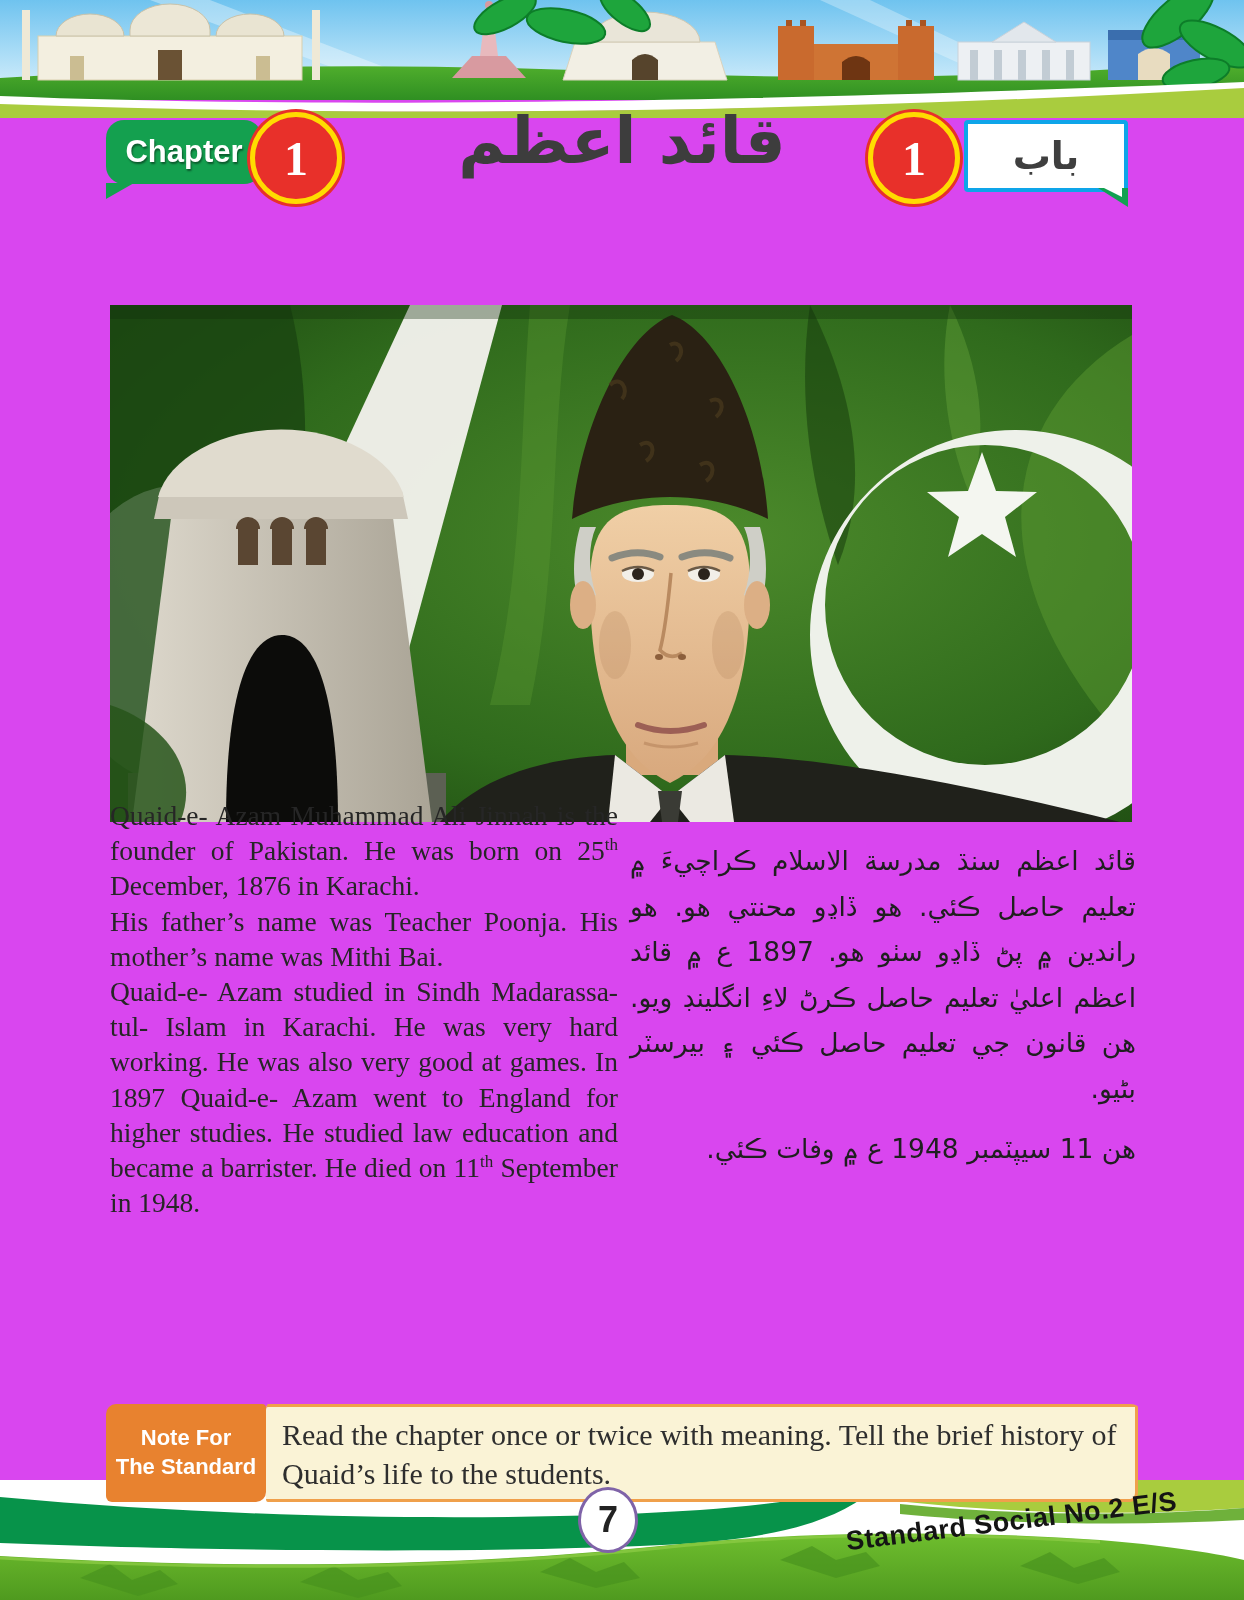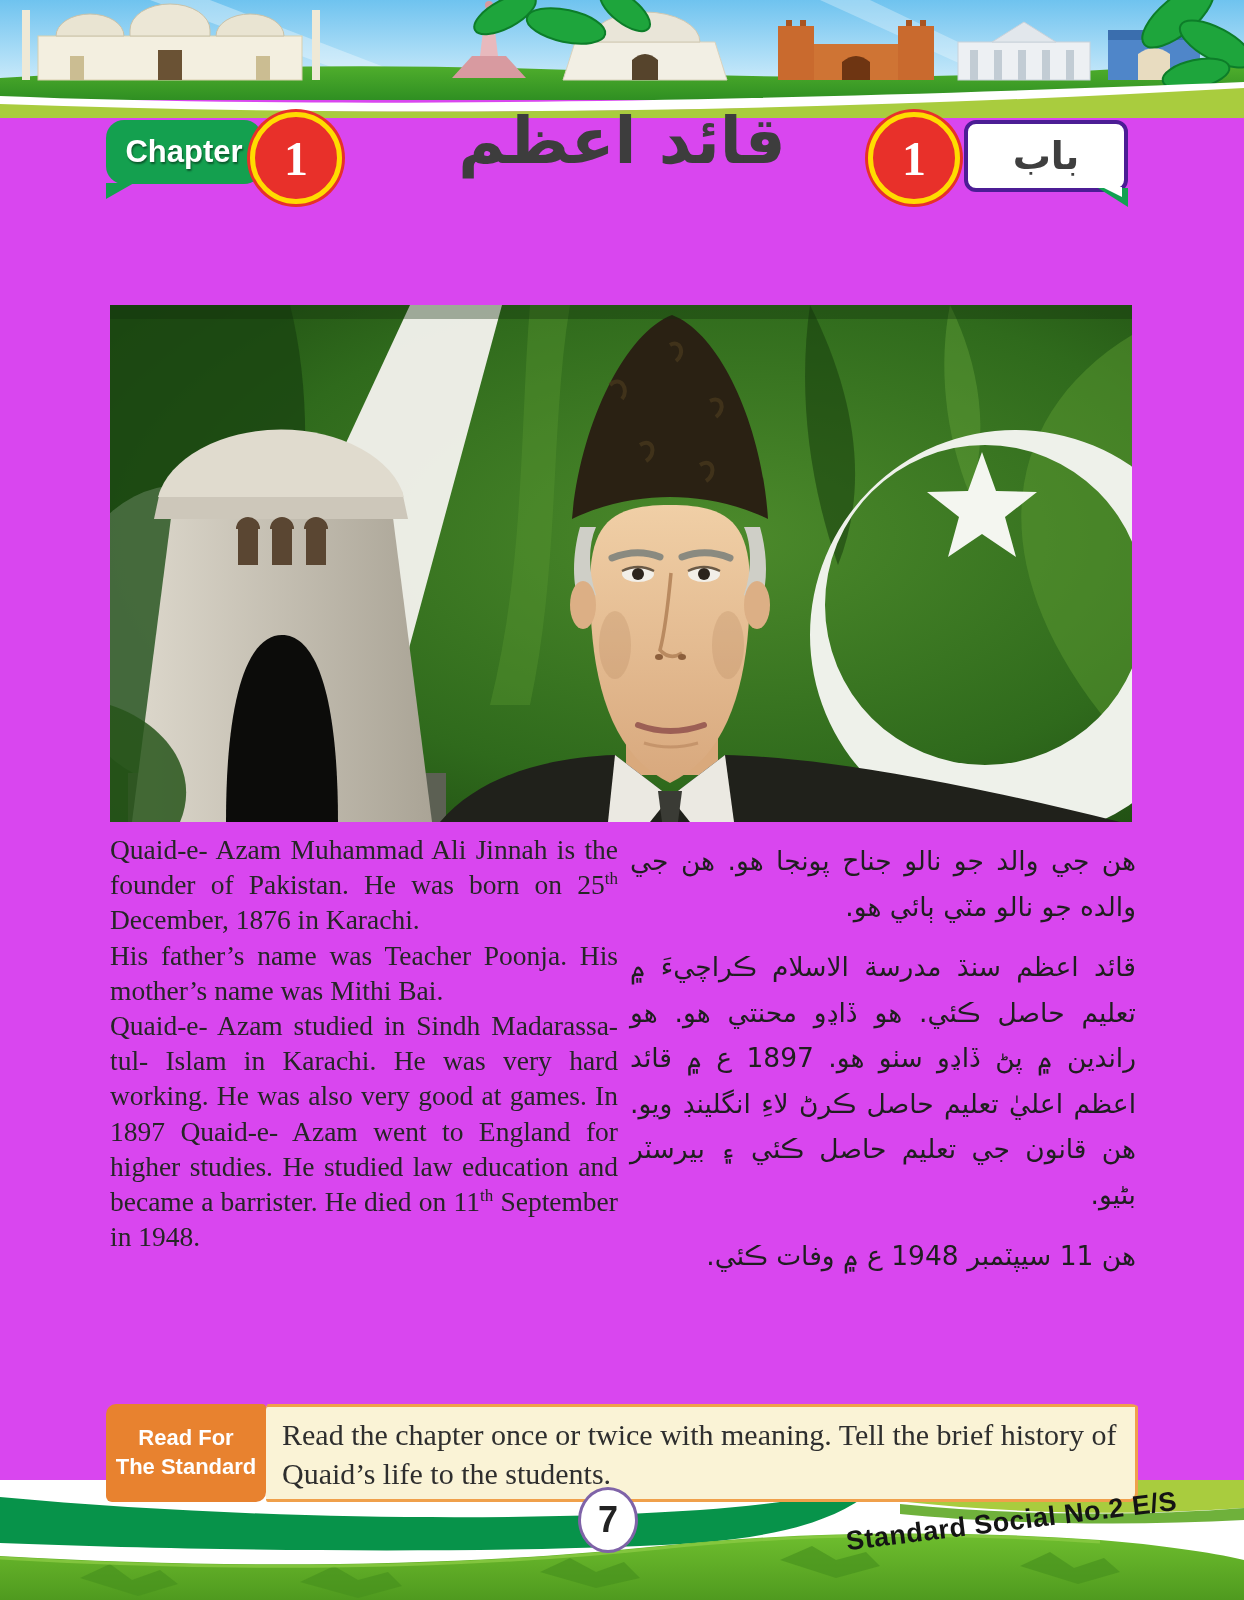--- a/index.html
+++ b/index.html
@@ -14,42 +14,42 @@
     background:#14A04F;clip-path:polygon(0 0,100% 0,0 100%);}
   .chapter-bubble span{color:#fff;font:700 31px "Liberation Sans",sans-serif;
     text-shadow:1px 2px 2px rgba(0,0,0,.45);}
   .circle-badge{width:82px;height:82px;border-radius:50%;background:#E8302A;border:5px solid #FFDC00;
     box-shadow:0 0 0 3px #E8302A;display:flex;align-items:center;justify-content:center;
     color:#fff;font:700 48px "Liberation Serif",serif;z-index:2;}
   .circle-left{left:250px;top:112px;}
   .circle-right{left:868px;top:112px;}
   .urdu-title{left:0;right:0;top:104px;text-align:center;direction:rtl;
     font:700 64px "DejaVu Sans",sans-serif;color:#3d3d3d;z-index:0;}
-  .bab-bubble{left:964px;top:120px;width:156px;height:64px;background:#fff;border:4px solid #4c1d95;
-    border-radius:12px;display:flex;align-items:center;justify-content:center;z-index:1;}
+  .bab-bubble{left:964px;top:120px;width:156px;height:64px;background:#fff;border:4px solid #0ea5e9;
+    border-radius:4px;display:flex;align-items:center;justify-content:center;z-index:1;}
   .bab-bubble::before{content:"";position:absolute;right:-4px;bottom:-19px;width:30px;height:19px;
     background:#12A152;clip-path:polygon(100% 0,0 0,100% 100%);}
   .bab-bubble::after{content:"";position:absolute;right:2px;bottom:-9px;width:20px;height:10px;
     background:#fff;clip-path:polygon(100% 0,0 0,100% 100%);}
   .bab-bubble span{font:700 38px "DejaVu Sans",sans-serif;color:#3f3f3f;}
 
   
   .blue-banner{left:300px;top:206px;width:644px;height:104px;z-index:1;}
   .banner-box{position:absolute;left:52px;top:3px;width:540px;height:98px;}
   .banner-title{position:absolute;left:52px;top:3px;width:540px;height:98px;display:flex;
     align-items:center;justify-content:center;color:#fff;font:700 55px "Liberation Serif",serif;
     letter-spacing:1px;}
   .orn-left{position:absolute;left:-4px;top:-4px;}
   .orn-right{position:absolute;right:-4px;top:-4px;transform:scaleX(-1);}
 
   
   .photo{left:110px;top:305px;width:1022px;height:517px;}
 
   
-  .col-en{left:110px;top:832px;width:508px;font-size:27.5px;line-height:1.28;
+  .col-en{left:110px;top:798px;width:508px;font-size:27.5px;line-height:1.28;
     text-align:justify;color:#262626;}
   .col-en p{margin:0;}
   .col-en sup{font-size:.62em;vertical-align:super;}
   .col-sd{left:630px;top:838px;width:506px;direction:rtl;text-align:justify;
     font-family:"DejaVu Sans",sans-serif;font-size:26.5px;line-height:1.72;color:#1f1f1f;}
   .col-sd p{margin:0;}
   .col-sd p + p{margin-top:15px;}
 
   
   .note{left:106px;top:1404px;width:1032px;display:flex;align-items:stretch;z-index:2;}
@@ -256,28 +256,27 @@
     <rect width="1022" height="14" fill="#122e0b" opacity=".35"></rect>
   </svg>
 
   <div class="abs col-en">
     <p><span>Quaid-e- Azam Muhammad Ali Jinnah is the founder of Pakistan. He was born on 25</span><sup>th</sup><span> December, 1876 in Karachi.</span></p>
     <p>His father’s name was Teacher Poonja. His mother’s name was Mithi Bai.</p>
     <p><span>Quaid-e- Azam studied in Sindh Madarassa-tul- Islam in Karachi. He was very hard working. He was also very good at games. In 1897 Quaid-e- Azam went to England for higher studies. He studied law education and became a barrister. He died on 11</span><sup>th</sup><span> September in 1948.</span></p>
   </div>
 
   <div class="abs col-sd">
-    <p>هن جي والد جو نالو جناح پونجا هو. هن جي والده جو نالو مٽي ٻائي هو.</p>
     <p>قائد اعظم سنڌ مدرسة الاسلام ڪراچيءَ ۾ تعليم حاصل ڪئي. هو ڏاڍو محنتي هو. هو راندين ۾ پڻ ڏاڍو سٺو هو. 1897 ع ۾ قائد اعظم اعليٰ تعليم حاصل ڪرڻ لاءِ انگلينڊ ويو. هن قانون جي تعليم حاصل ڪئي ۽ بيرسٽر بڻيو.</p>
     <p>هن 11 سيپٽمبر 1948 ع ۾ وفات ڪئي.</p>
   </div>
 
   <div class="abs note">
     <div class="note-label">
-      <span>Read For</span>
+      <span>Note For</span>
       <span>The Standard</span>
     </div>
     <div class="note-body">Read the chapter once or twice with meaning. Tell the brief history of Quaid’s life to the students.</div>
   </div>
 
   <svg class="abs footer-art" width="1244" height="120" viewBox="0 0 1244 120">
     <defs>
       <linearGradient id="gg" x1="0" y1="0" x2="0" y2="1">
         <stop offset="0" stop-color="#6FBE2E"></stop>
           <stop offset="1" stop-color="#4F9A1F"></stop>

